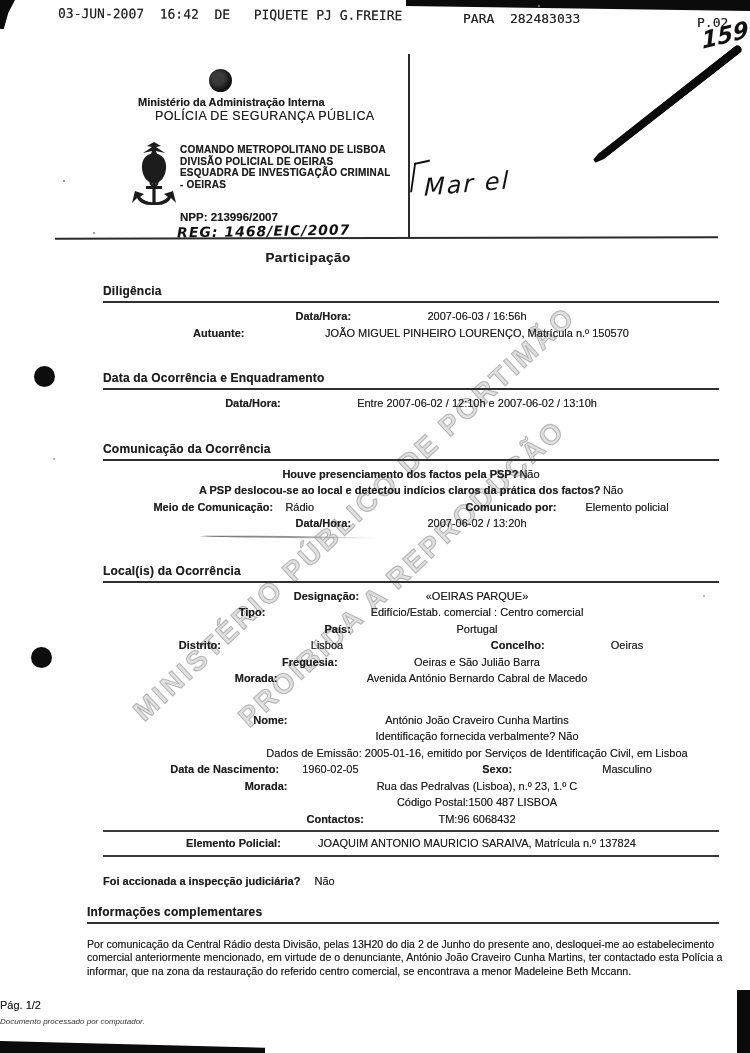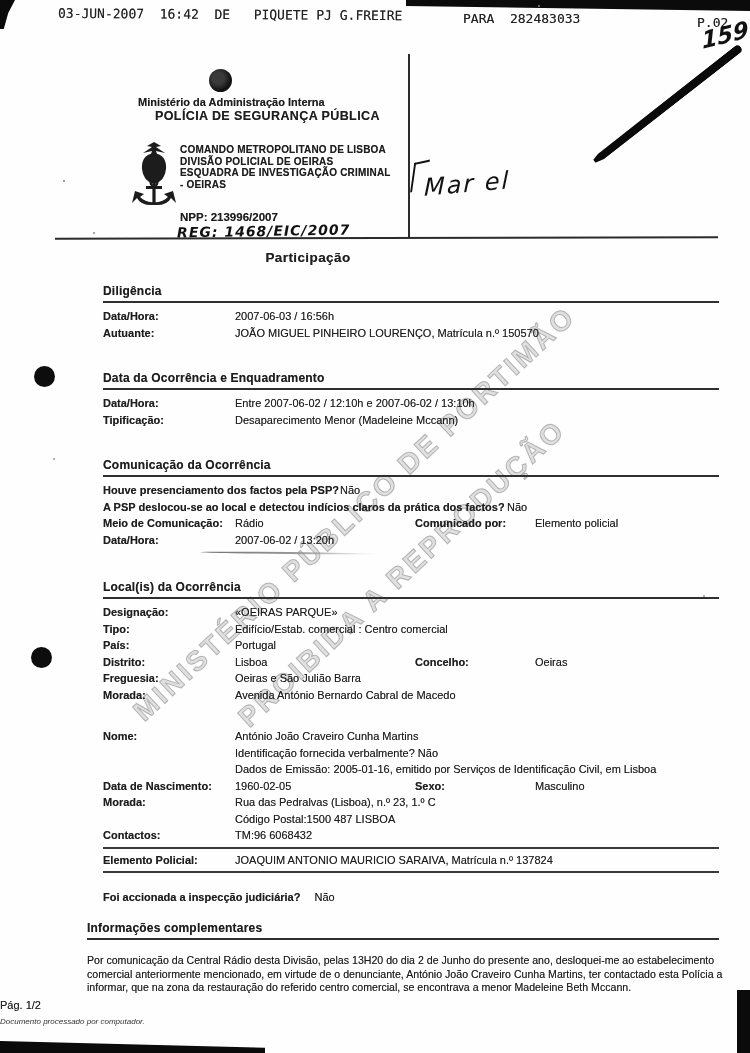--- a/index.html
+++ b/index.html
@@ -42,42 +42,42 @@
   .hand { font-family:"DejaVu Sans", sans-serif; font-style:italic; color:#111; }
   #corner-number { position:absolute; left:701px; top:20px; font-size:23px; font-weight:bold; transform:rotate(-14deg) skewX(-10deg); }
   #hand-note { position:absolute; left:424px; top:170px; font-size:24px; transform:rotate(-5deg) skewX(-6deg); letter-spacing:2px; }
   #hand-note-tick { position:absolute; left:412px; top:162px; width:14px; height:26px;
     border-left:2px solid #111; border-top:2px solid #111; transform:rotate(-12deg) skewX(-20deg); }
 
   
   #emblem-small { position:absolute; left:209px; top:69px; width:23px; height:23px; border-radius:50%;
     background:radial-gradient(circle at 40% 40%, #3a3a3a 0 30%, #101010 65%, #2c2c2c); }
   #ministry-line { position:absolute; left:138px; top:96px; font-size:11px; font-weight:bold; }
-  #police-line { position:absolute; left:133px; top:109px; font-size:12.5px; font-weight:bold; letter-spacing:.4px;padding-left:22px; }
+  #police-line { position:absolute; left:133px; top:109px; font-size:12.5px; font-weight:normal; letter-spacing:.4px;padding-left:22px; }
   #crest { position:absolute; left:126px; top:141px; }
   #unit-block { position:absolute; left:180px; top:144px; font-size:10px; font-weight:bold; line-height:11.5px; letter-spacing:.2px; }
   #npp-line { position:absolute; left:180px; top:211px; font-size:11.5px; font-weight:bold; }
   #reg-line { position:absolute; left:177px; top:223px; font-size:14px; font-weight:bold; transform:rotate(-1deg); letter-spacing:1px; }
   #header-vline { position:absolute; left:408px; top:54px; width:2px; height:184px; background:#2c2c2c; }
   #header-rule { position:absolute; left:55px; top:237px; width:663px; height:2px; background:#2b2b2b; transform:rotate(-.15deg); }
 
   
   .wm { position:absolute; white-space:nowrap; font-size:28px; font-weight:bold; letter-spacing:3px;
     color:rgba(175,175,175,.38); -webkit-text-stroke:1px rgba(130,130,130,.55);
     transform:rotate(-43deg); transform-origin:0 50%; z-index:1; }
   #wm-1 { left:138px; top:700px; }
   #wm-2 { left:243px; top:706px; }
 
   
   #doc-title { position:absolute; left:0; width:616px; top:250px; text-align:center; font-size:13.5px; font-weight:bold; letter-spacing:.4px; z-index:2; }
   #main { position:absolute; left:103px; top:284px; width:616px; font-size:11px; z-index:2; }
   .section { margin-top:0; }
   .section-title { font-weight:bold; font-size:12px; border-bottom:2px solid #2f2f2f; padding-bottom:3px; letter-spacing:.2px; }
   .rows { padding-top:5px; }
-  .row { display:flex; line-height:16.5px; }
+  .row { display:flex; line-height:16.5px;justify-content:center; }
   .lbl { flex:0 0 132px; font-weight:bold; }
   .v1 { flex:0 0 180px; }
   .lbl2 { flex:0 0 120px; font-weight:bold; }
   .qrow .ql1 { flex:0 0 237px; font-weight:bold; }
   .qrow .ql2 { flex:0 0 404px; font-weight:bold; }
   .gap-26 { margin-top:26px; } .gap-30 { margin-top:30px; } .gap-20 { margin-top:20px; } .gap-18 { margin-top:18px; }
   #scan-squiggle { margin:4px 0 0 97px; width:178px; height:2px; border-radius:50%;
     background:linear-gradient(90deg,#6f6f6f,#9a9a9a 55%,rgba(160,160,160,0)); transform:rotate(.6deg); }
   #elemento-row { border-top:2px solid #3a3a3a; border-bottom:2px solid #3a3a3a; padding:3px 0; margin-top:3px; }
   #inspeccao-line { font-weight:bold; }
@@ -158,24 +158,20 @@
       </div>
     </div>
 
     <div class="section gap-30">
       <div class="section-title">Data da Ocorrência e Enquadramento</div>
       <div class="rows">
         <div class="row">
           <span class="lbl">Data/Hora:</span>
           <span>Entre 2007-06-02 / 12:10h e 2007-06-02 / 13:10h</span>
         </div>
-        <div class="row">
-          <span class="lbl">Tipificação:</span>
-          <span>Desaparecimento Menor (Madeleine Mccann)</span>
-        </div>
       </div>
     </div>
 
     <div class="section gap-30">
       <div class="section-title">Comunicação da Ocorrência</div>
       <div class="rows">
         <div class="row qrow">
           <span class="ql1">Houve presenciamento dos factos pela PSP?</span>
           <span>Não</span>
         </div>

